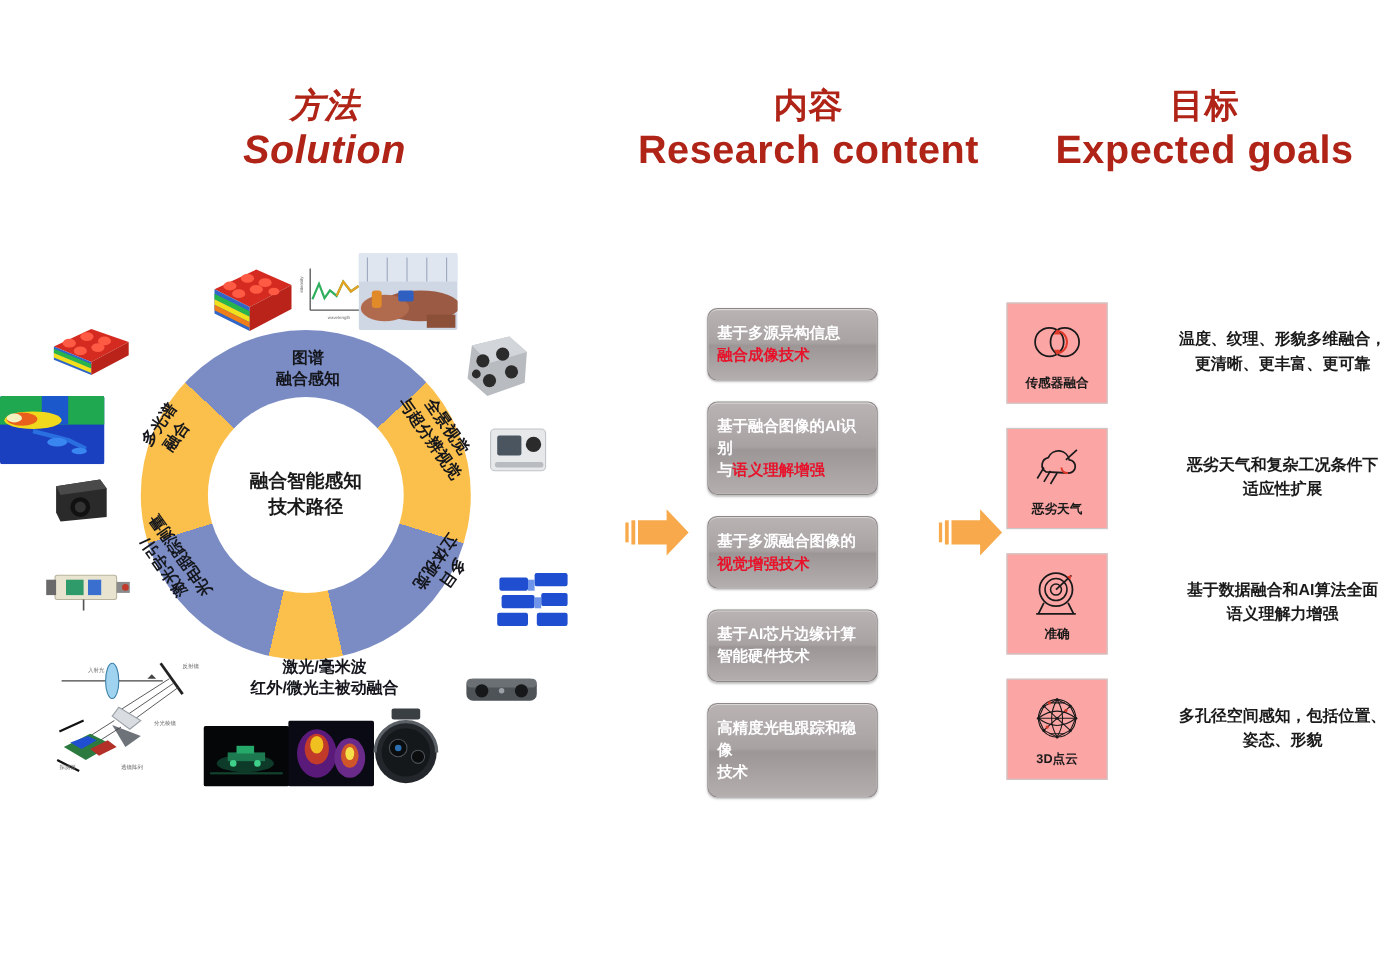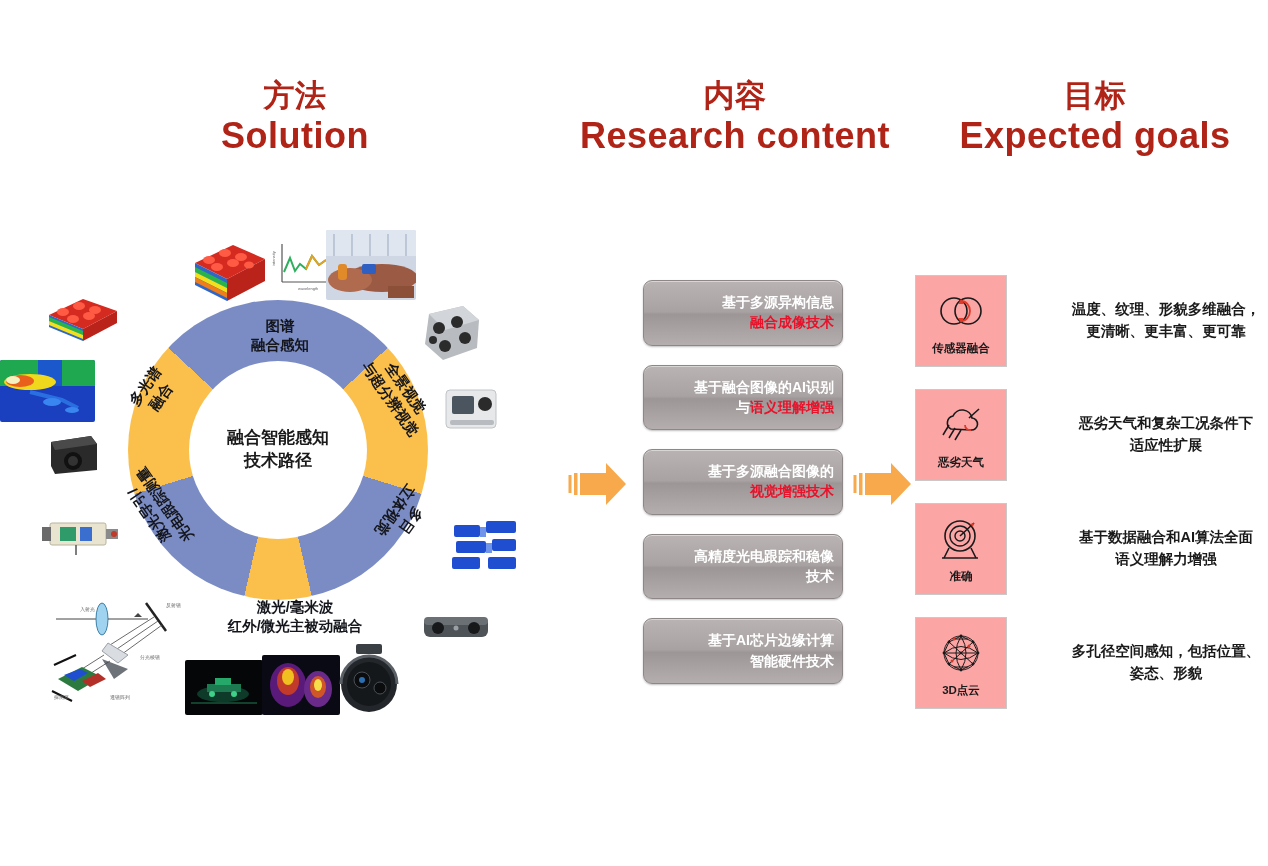--- a/index.html
+++ b/index.html
@@ -21,21 +21,21 @@
     position: absolute;
     text-align: center;
     color: #b02418;
     font-weight: bold;
     line-height: 1.18;
     letter-spacing: .5px;
   }
   .col-header .cn { font-size: 31px; display: block; }
   .col-header .en { font-size: 36px; display: block; }
 
-  #hdr-solution { left: 170px; top: 78px; width: 250px; }
+  #hdr-solution { left: 170px; top: 78px; width: 250px; font-style: italic; }
   #hdr-content  { left: 570px; top: 78px; width: 330px; }
   #hdr-goals    { left: 930px; top: 78px; width: 330px; }
 
   
   #wheel-area {
     position: absolute;
     left: 0px; top: 205px;
     width: 560px; height: 540px;
   }
   #donut {
@@ -90,29 +90,29 @@
   #seg-left-dn   { left: 82px;  top: 286px; width: 150px; transform: rotate(235deg); }
   #seg-left-up   { left: 98px;  top: 168px; width: 110px; transform: rotate(-55deg); }
 
   
   .thumb { position: absolute; }
   .thumb-frame { width: 100%; height: 100%; border-radius: 2px; overflow: hidden; }
 
   
   #content-col { position: absolute; left: 643px; top: 280px; width: 195px; }
   .content-box {
-    width: 200px;
+    width: 155px;
     margin-bottom: 19px;
     border-radius: 9px;
     background: linear-gradient(to bottom, #b9b3b3 0%, #a9a2a2 48%, #9d9696 52%, #b4aeae 100%);
     border: 1px solid #8e8787;
     box-shadow: 0 1px 2px rgba(0,0,0,.25), inset 0 1px 0 rgba(255,255,255,.45);
     padding: 11px 8px 12px;
     box-sizing: border-box;
-    text-align: right;
+    text-align: left;
     font-size: 14px;
     font-weight: bold;
     line-height: 1.45;
     color: #ffffff;
   }
   .content-box .hl { color: #e8122a; }
 
   
   .arrow { position: absolute; }
 
@@ -431,27 +431,27 @@
     <span>基于融合图像的AI识别</span><br>
     <span>与</span><span class="hl">语义理解增强</span>
   </div>
 
   <div class="content-box">
     <span>基于多源融合图像的</span><br>
     <span></span><span class="hl">视觉增强技术</span>
   </div>
 
   <div class="content-box">
+    <span>基于AI芯片边缘计算</span><br>
+    <span>智能硬件技术</span><span class="hl"></span>
+  </div>
+
+  <div class="content-box">
     <span>高精度光电跟踪和稳像</span><br>
     <span>技术</span><span class="hl"></span>
-  </div>
-
-  <div class="content-box">
-    <span>基于AI芯片边缘计算</span><br>
-    <span>智能硬件技术</span><span class="hl"></span>
   </div>
 </div>
 
 <div class="arrow" style="left:853px;top:455px;width:64px;height:58px;">
   <svg width="64" height="58" viewBox="0 0 64 58">
     <path d="M12,18 L38,18 L38,8 L58,29 L38,50 L38,40 L12,40 Z" fill="#f7a94b"></path>
     <rect x="6" y="18" width="3.5" height="22" fill="#f7a94b"></rect>
     <rect x="0.5" y="20" width="3" height="18" fill="#f7a94b"></rect>
   </svg>
 </div>

